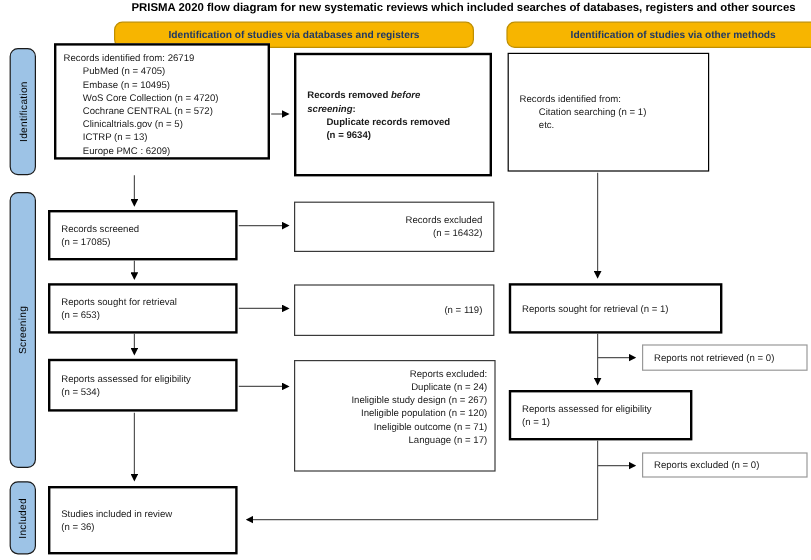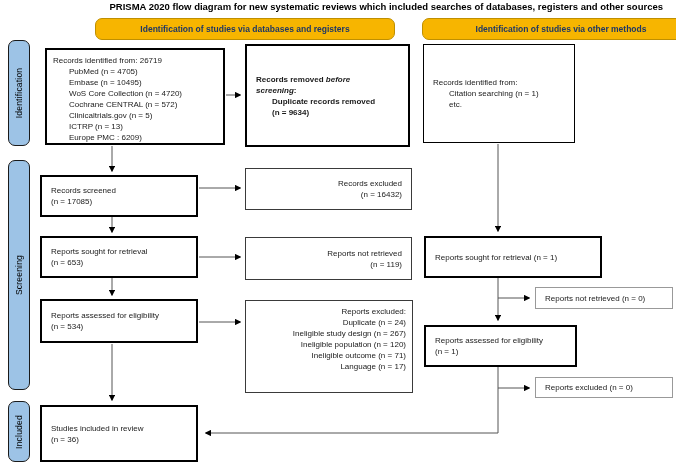--- a/index.html
+++ b/index.html
@@ -74,39 +74,39 @@
       <line x1="199" y1="257" x2="240" y2="257" marker-end="url(#ah)"></line>
       <line x1="199" y1="322" x2="240" y2="322" marker-end="url(#ah)"></line>
       <line x1="498" y1="144" x2="498" y2="231" marker-end="url(#ah)"></line>
       <line x1="498" y1="278" x2="498" y2="320" marker-end="url(#ah)"></line>
       <line x1="498" y1="298" x2="529" y2="298" marker-end="url(#ah)"></line>
       <line x1="498" y1="388" x2="529" y2="388" marker-end="url(#ah)"></line>
       <polyline points="498,367 498,433 206,433" marker-end="url(#ah)"></polyline>
     </g>
   </svg>
 
-  <div class="box pad" style="left:45px;top:48px;width:180px;height:97px;">
+  <div class="box pad" style="left:45px;top:36px;width:180px;height:97px;">
     <div class="ln">Records identified from: 26719</div>
     <div class="ln ind">PubMed (n = 4705)</div>
     <div class="ln ind">Embase (n = 10495)</div>
     <div class="ln ind">WoS Core Collection (n = 4720)</div>
     <div class="ln ind">Cochrane CENTRAL (n = 572)</div>
     <div class="ln ind">Clinicaltrials.gov (n = 5)</div>
     <div class="ln ind">ICTRP (n = 13)</div>
     <div class="ln ind">Europe PMC : 6209)</div>
   </div>
 
   <div class="box vcenter" style="left:245px;top:44px;width:165px;height:103px;font-weight:bold;">
     <div class="ln"><span>Records removed </span><span class="it">before</span></div>
     <div class="ln"><span class="it">screening</span><span>:</span></div>
     <div class="ln ind">Duplicate records removed</div>
     <div class="ln ind">(n = 9634)</div>
   </div>
 
-  <div class="box vcenter" style="left:423px;top:44px;width:152px;height:99px;border-width:1px;">
+  <div class="box vcenter" style="left:423px;top:44px;width:168px;height:99px;border-width:1px;">
     <div class="ln">Records identified from:</div>
     <div class="ln ind">Citation searching (n = 1)</div>
     <div class="ln ind">etc.</div>
   </div>
 
   <div class="box vcenter" style="left:40px;top:175px;width:158px;height:42px;">
     <div class="ln">Records screened</div>
     <div class="ln">(n = 17085)</div>
   </div>
 
@@ -114,21 +114,20 @@
     <div class="ln">Records excluded</div>
     <div class="ln">(n = 16432)</div>
   </div>
 
   <div class="box vcenter" style="left:40px;top:236px;width:158px;height:42px;">
     <div class="ln">Reports sought for retrieval</div>
     <div class="ln">(n = 653)</div>
   </div>
 
   <div class="box thin vcenter" style="left:245px;top:237px;width:167px;height:43px;">
-    <div class="ln">Reports not retrieved</div>
     <div class="ln">(n = 119)</div>
   </div>
 
   <div class="box vcenter" style="left:424px;top:236px;width:178px;height:42px;">
     <div class="ln">Reports sought for retrieval (n = 1)</div>
   </div>
 
   <div class="box lite vcenter" style="left:535px;top:287px;width:138px;height:22px;">
     <div class="ln">Reports not retrieved (n = 0)</div>
   </div>

